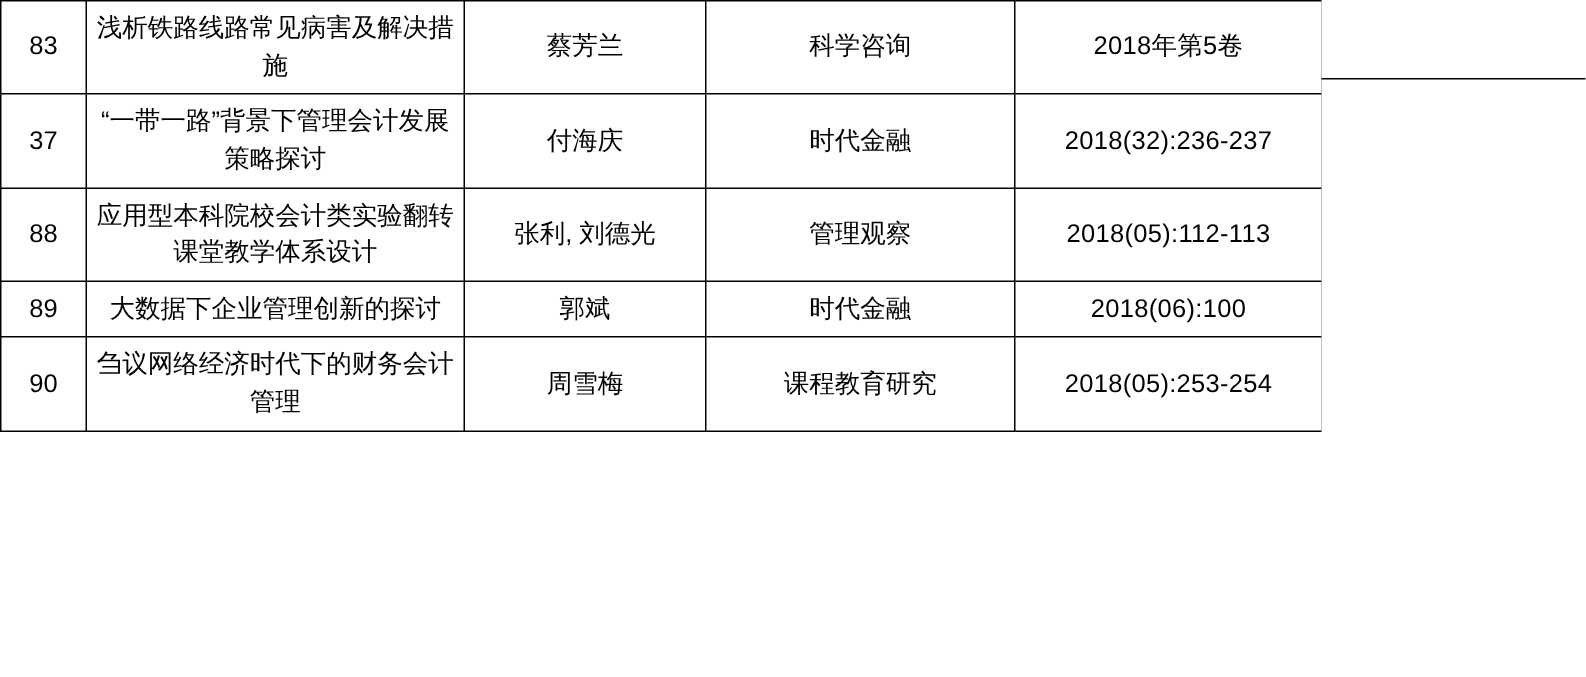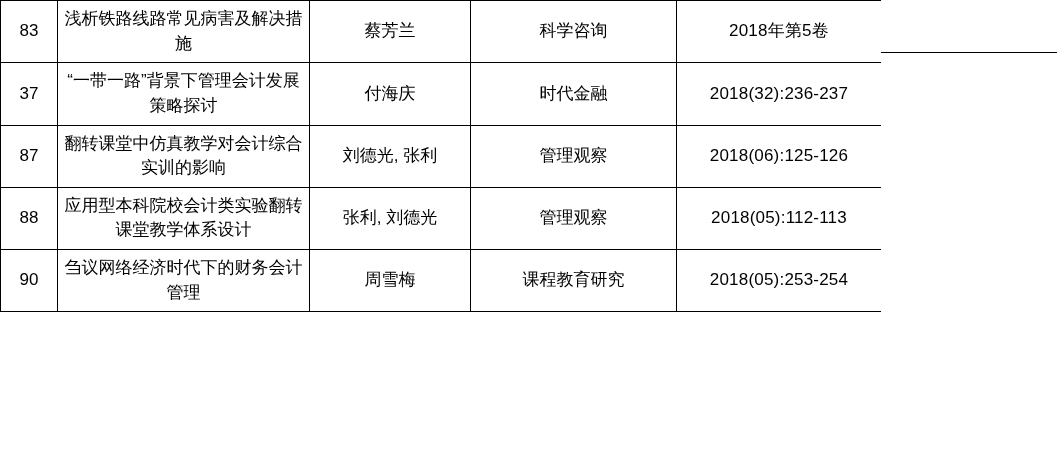--- a/index.html
+++ b/index.html
@@ -85,32 +85,32 @@
         <td class="cell-issue">2018年第5卷</td>
       </tr>
       <tr>
         <td class="cell-index">37</td>
         <td class="cell-title">“一带一路”背景下管理会计发展策略探讨</td>
         <td class="cell-author">付海庆</td>
         <td class="cell-publication">时代金融</td>
         <td class="cell-issue">2018(32):236-237</td>
       </tr>
       <tr>
-        <td class="cell-index">87</td>
-        <td class="cell-title">翻转课堂中仿真教学对会计综合实训的影响</td>
-        <td class="cell-author">刘德光, 张利</td>
-        <td class="cell-publication">管理观察</td>
-        <td class="cell-issue">2018(06):125-126</td>
-      </tr>
-      <tr>
         <td class="cell-index">88</td>
         <td class="cell-title">应用型本科院校会计类实验翻转课堂教学体系设计</td>
         <td class="cell-author">张利, 刘德光</td>
         <td class="cell-publication">管理观察</td>
         <td class="cell-issue">2018(05):112-113</td>
+      </tr>
+      <tr>
+        <td class="cell-index">89</td>
+        <td class="cell-title">大数据下企业管理创新的探讨</td>
+        <td class="cell-author">郭斌</td>
+        <td class="cell-publication">时代金融</td>
+        <td class="cell-issue">2018(06):100</td>
       </tr>
       <tr>
         <td class="cell-index">90</td>
         <td class="cell-title">刍议网络经济时代下的财务会计管理</td>
         <td class="cell-author">周雪梅</td>
         <td class="cell-publication">课程教育研究</td>
         <td class="cell-issue">2018(05):253-254</td>
       </tr>
     </tbody>
   </table>

